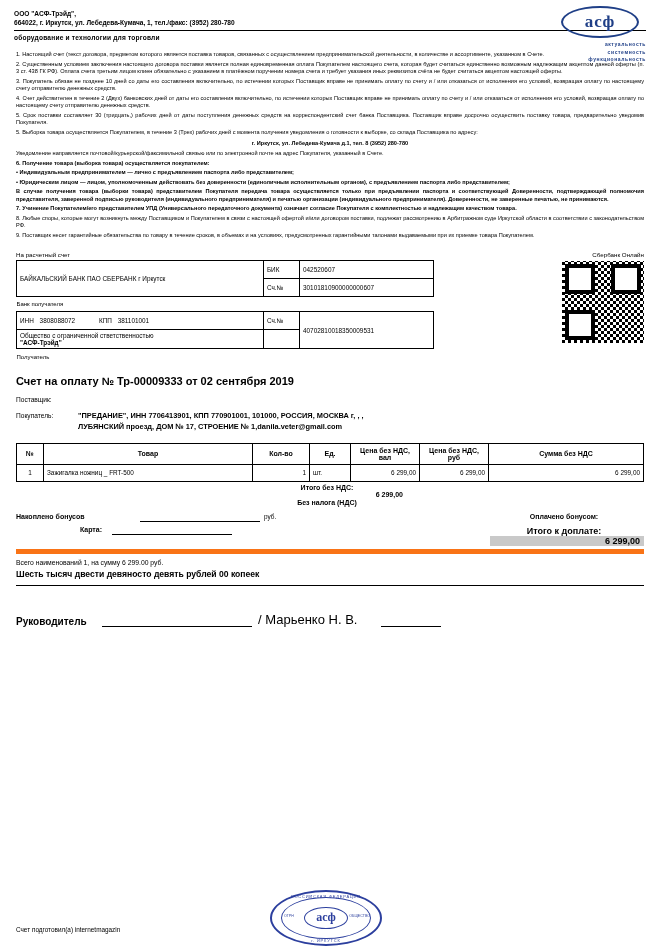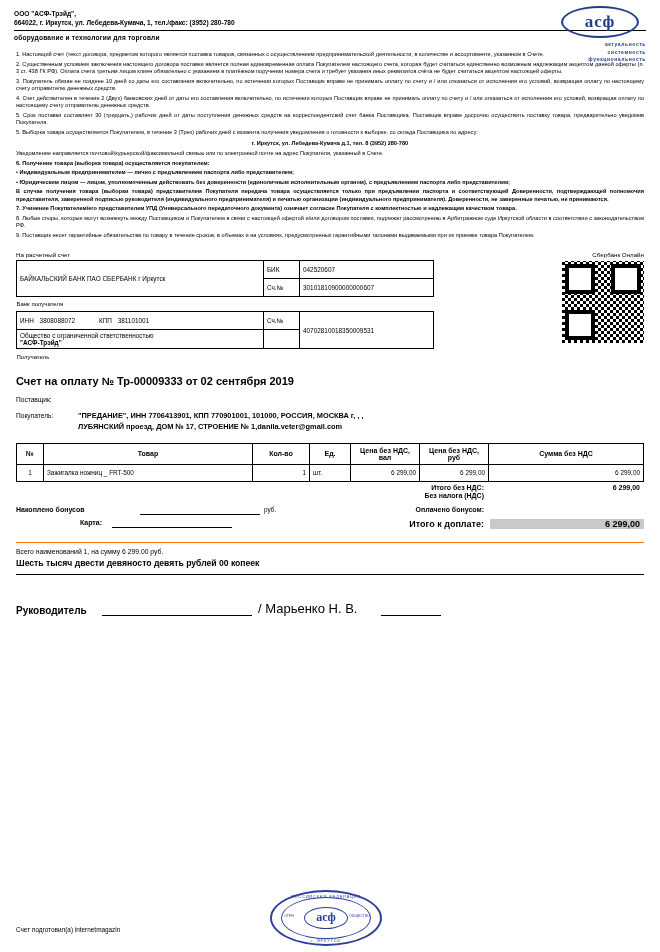--- a/index.html
+++ b/index.html
@@ -77,34 +77,34 @@
   .goods .r { text-align:right; }
   .col-n { width:22px; }
   .col-kol { width:52px; }
   .col-ed { width:36px; }
   .col-p1 { width:64px; }
   .col-p2 { width:64px; }
   .col-sum { width:150px; }
 
   
   .totals { margin:2px 16px 0 16px; width:628px; font-size:7px; }
-  .totrow { display:flex; justify-content:flex-end; align-items:center; margin-top:1px; }
+  .totrow { display:flex; justify-content:flex-end; align-items:center; margin-top:1px;flex-direction:column; }
   .totrow .tl { text-align:right; padding-right:6px; font-weight:bold; }
   .totrow .tv { width:150px; text-align:right; padding-right:4px; font-weight:bold; }
   .big .tl, .big .tv { font-size:9px; }
   .hl { background:#c9c9c9; }
   .bonus { margin:6px 16px 0 16px; width:628px; font-size:7px; position:relative; }
   .bonus-row { display:flex; align-items:center; margin-bottom:3px; }
   .bonus-row .bl2 { font-weight:bold; width:120px; }
   .bonus-row .bline { flex:0 0 120px; border-bottom:1px solid #000; height:9px; margin:0 4px; }
   .bonus-row .bun { font-size:6.4px; }
   .bonus-right { position:absolute; right:0; top:0; text-align:right; }
 
   
-  .sumline { margin:14px 16px 0 16px; border-top:1px solid #f97316; padding-top:5px; font-size:7px; }
+  .sumline { margin:14px 16px 0 16px; border-top:5px solid #f97316; padding-top:5px; font-size:7px; }
   .sumline .s1 { font-size:6.8px; }
   .sumline .s2 { font-weight:bold; font-size:8.6px; margin-top:3px; }
   .sum-rule { border-top:1px solid #000; margin:6px 16px 0 16px; }
 
   
   .sign { margin:26px 16px 0 16px; display:flex; align-items:flex-end; font-size:8px; }
   .sign .slabel { font-weight:bold; font-size:10px; width:80px; }
   .sign .sline { width:150px; border-bottom:1px solid #000; height:10px; margin:0 6px; }
   .sign .sname { font-size:13px; }
   .sign .sline2 { width:60px; border-bottom:1px solid #000; height:10px; margin-left:24px; }

